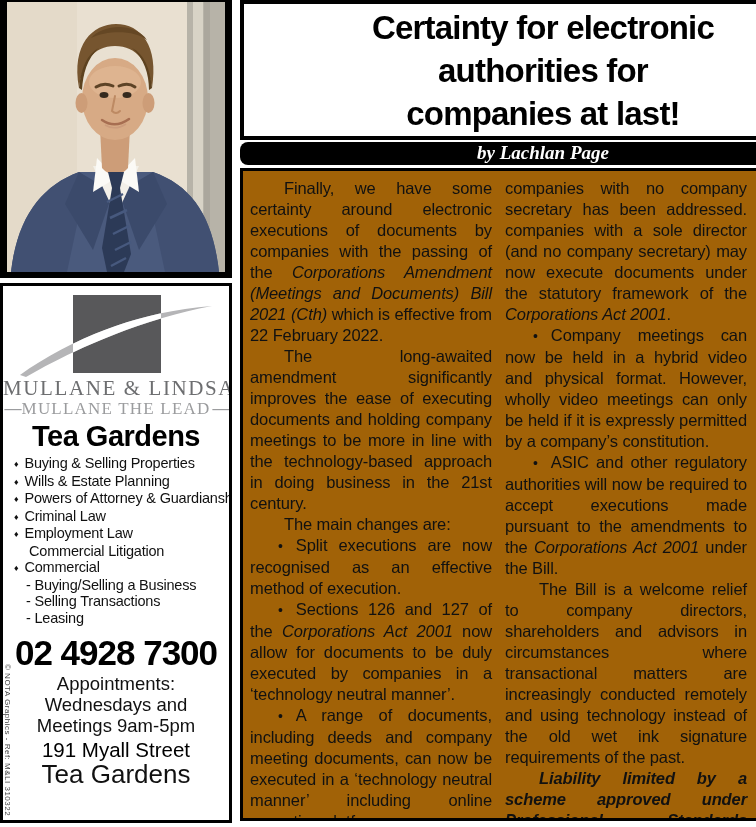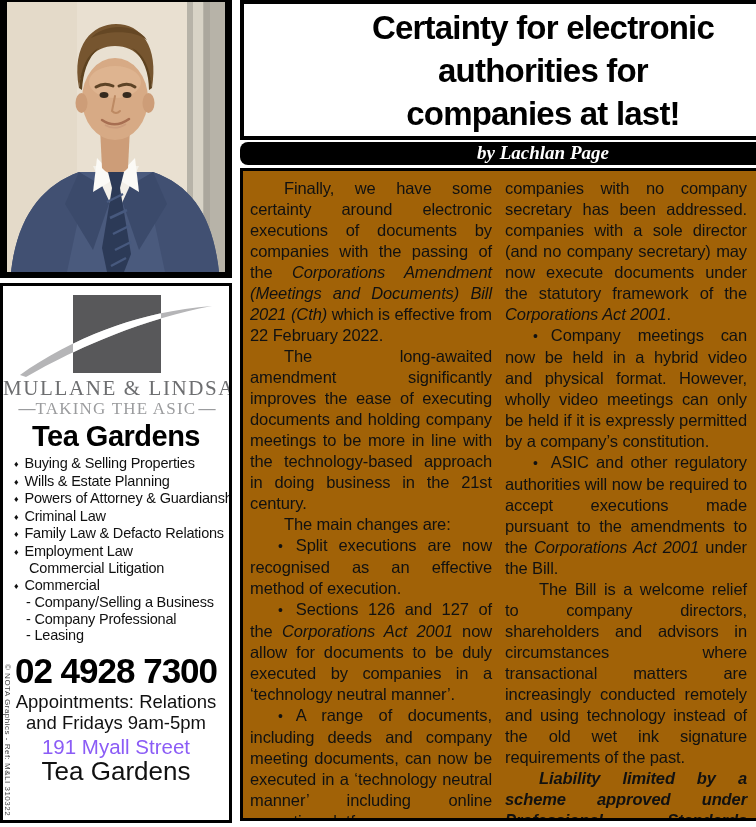--- a/index.html
+++ b/index.html
@@ -18,21 +18,21 @@
   .tagline{font-family:"Liberation Serif",serif;font-size:17px;line-height:19px;color:#9b9c9e;letter-spacing:1.2px;display:flex;align-items:center;justify-content:center;gap:2px;}
   .tagline .dash{font-weight:bold;letter-spacing:-2px;}
   .office{font-size:29px;line-height:30px;font-weight:bold;letter-spacing:-.5px;margin-top:3px;color:#000;}
   .services{margin:4px 2px 0 9px;text-align:left;font-size:14.5px;line-height:16.5px;letter-spacing:-.2px;color:#111;}
   .svc{white-space:nowrap;padding-left:2px;}
   .svc .dia{font-size:9px;vertical-align:1px;padding-right:6px;}
   .svc.ind1{padding-left:17px;}
   .svc.ind2{padding-left:14px;}
   .phone{font-size:35px;line-height:38px;font-weight:bold;letter-spacing:-1px;margin-top:8px;color:#000;white-space:nowrap;}
   .appts{font-size:18.5px;line-height:21px;margin-top:1px;padding:0 10px;color:#111;}
-  .street{font-size:20.5px;line-height:22px;margin-top:3px;color:#8b5cf6;}
+  .street{font-size:20.5px;line-height:22px;margin-top:3px;color:#000000;}
   .suburb{font-size:26px;line-height:27px;color:#111;}
 
   
   .right-col{position:absolute;left:240px;top:0;width:606px;}
   .title-box{box-sizing:border-box;border:4px solid #000;height:140px;display:flex;flex-direction:column;justify-content:center;text-align:center;background:#fff;}
   .hl{font-size:33px;line-height:43px;font-weight:bold;letter-spacing:-.8px;color:#000;}
   .byline-bar{height:23px;background:#000;color:#fff;text-align:center;margin-top:2px;font-family:"Liberation Serif",serif;font-style:italic;font-weight:bold;font-size:19px;line-height:22px;border-radius:8px;}
   .article-box{box-sizing:border-box;border:3px solid #000;margin-top:3px;height:653px;padding:7px 7px 6px;display:flex;gap:13px;background:#a16207;overflow:hidden;}
   .acol{width:242px;font-size:16.5px;line-height:21px;text-align:justify;color:#111;letter-spacing:-.1px;}
   .acol p{margin:0;}
@@ -109,41 +109,40 @@
             </clipPath>
           <rect x="59" y="4" width="88" height="78" fill="#58585a"></rect>
           <path d="M6,84 C56,48 126,20 198,15 C130,28 64,56 12,86 Z" fill="#b5b5b7"></path>
           <path d="M6,84 C56,48 126,20 198,15 C130,28 64,56 12,86 Z" fill="#ffffff" clip-path="url(#sq)"></path>
         </svg>
       </div>
 
       <div class="firm">MULLANE &amp; LINDSAY</div>
       <div class="tagline">
           <span class="dash">—</span>
-          <span>TAKING THE ASIC</span>
+          <span>MULLANE THE LEAD</span>
           <span class="dash">—</span>
         </div>
       <div class="office">Tea Gardens</div>
 
       <div class="services">
           <div class="svc"><span class="dia">♦</span><span>Buying &amp; Selling Properties</span></div>
           <div class="svc"><span class="dia">♦</span><span>Wills &amp; Estate Planning</span></div>
           <div class="svc"><span class="dia">♦</span><span>Powers of Attorney &amp; Guardianship</span></div>
           <div class="svc"><span class="dia">♦</span><span>Criminal Law</span></div>
-          <div class="svc"><span class="dia">♦</span><span>Family Law &amp; Defacto Relations</span></div>
           <div class="svc"><span class="dia">♦</span><span>Employment Law</span></div>
           <div class="svc ind1"><span>Commercial Litigation</span></div>
           <div class="svc"><span class="dia">♦</span><span>Commercial</span></div>
-          <div class="svc ind2"><span>- Company/Selling a Business</span></div>
-          <div class="svc ind2"><span>- Company Professional</span></div>
+          <div class="svc ind2"><span>- Buying/Selling a Business</span></div>
+          <div class="svc ind2"><span>- Selling Transactions</span></div>
           <div class="svc ind2"><span>- Leasing</span></div>
         </div>
 
       <div class="phone">02 4928 7300</div>
-      <div class="appts">Appointments: Relations and Fridays 9am-5pm</div>
+      <div class="appts">Appointments: Wednesdays and Meetings 9am-5pm</div>
       <div class="street">191 Myall Street</div>
       <div class="suburb">Tea Gardens</div>
 
     </div>
   </div>
 
   <div class="right-col">
     <div class="title-box">
         <div class="hl">Certainty for electronic</div>
         <div class="hl">authorities for</div>

